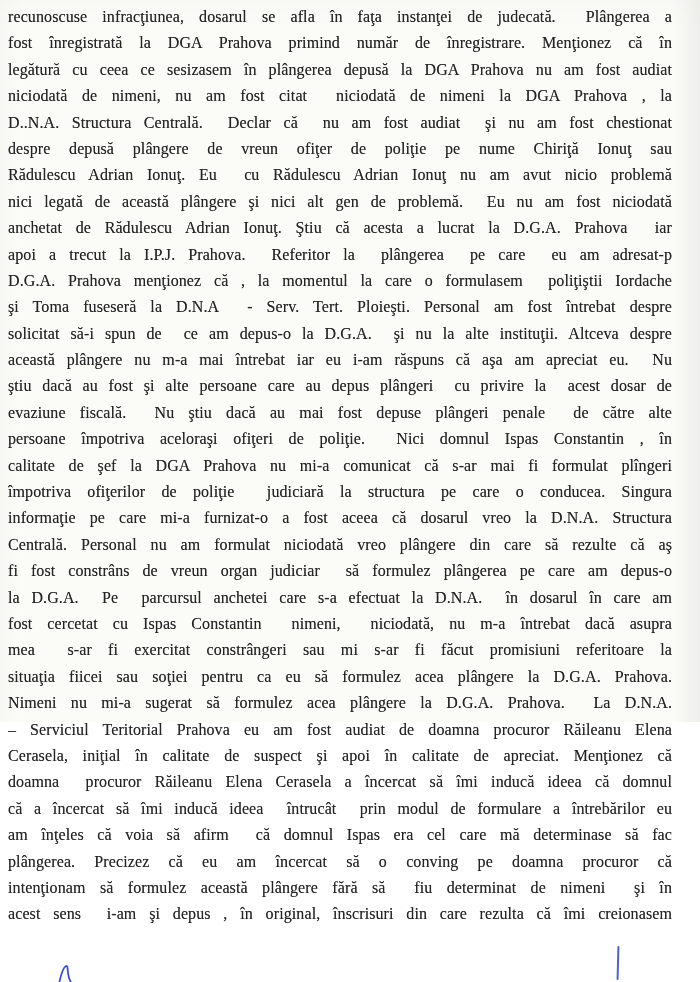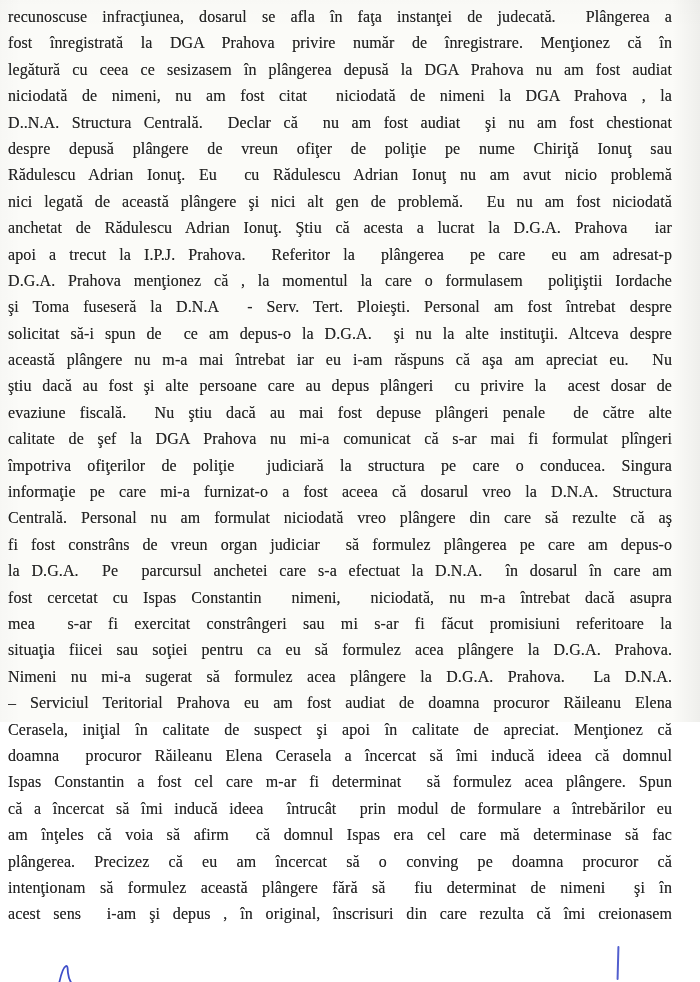--- a/index.html
+++ b/index.html
@@ -61,49 +61,49 @@
     height: 24px;
   }
 </style>
 </head>
 <body>
 
 <div class="scan-page" style="--paper: #fbfbf8; --ink: #242424;">
 
   <div class="doc-text">
       <div class="line">recunoscuse infracţiunea, dosarul se afla în faţa instanţei de judecată.&nbsp; Plângerea a</div>
-      <div class="line">fost înregistrată la DGA Prahova privire număr de înregistrare. Menţionez că în</div>
+      <div class="line">fost înregistrată la DGA Prahova primind număr de înregistrare. Menţionez că în</div>
       <div class="line">legătură cu ceea ce sesizasem în plângerea depusă la DGA Prahova nu am fost audiat</div>
       <div class="line">niciodată de nimeni, nu am fost citat&nbsp; niciodată de nimeni la DGA Prahova , la</div>
       <div class="line">D..N.A. Structura Centrală.&nbsp; Declar că&nbsp; nu am fost audiat&nbsp; şi nu am fost chestionat</div>
       <div class="line">despre depusă plângere de vreun ofiţer de poliţie pe nume Chiriţă Ionuţ sau</div>
       <div class="line">Rădulescu Adrian Ionuţ. Eu&nbsp; cu Rădulescu Adrian Ionuţ nu am avut nicio problemă</div>
       <div class="line">nici legată de această plângere şi nici alt gen de problemă.&nbsp; Eu nu am fost niciodată</div>
       <div class="line">anchetat de Rădulescu Adrian Ionuţ. Ştiu că acesta a lucrat la D.G.A. Prahova&nbsp; iar</div>
       <div class="line">apoi a trecut la I.P.J. Prahova.&nbsp; Referitor la&nbsp; plângerea&nbsp; pe care&nbsp; eu am adresat-p</div>
       <div class="line">D.G.A. Prahova menţionez că , la momentul la care o formulasem&nbsp; poliţiştii Iordache</div>
       <div class="line">şi Toma fuseseră la D.N.A&nbsp; - Serv. Tert. Ploieşti. Personal am fost întrebat despre</div>
       <div class="line">solicitat să-i spun de&nbsp; ce am depus-o la D.G.A.&nbsp; şi nu la alte instituţii. Altceva despre</div>
       <div class="line">această plângere nu m-a mai întrebat iar eu i-am răspuns că aşa am apreciat eu.&nbsp; Nu</div>
       <div class="line">ştiu dacă au fost şi alte persoane care au depus plângeri&nbsp; cu privire la&nbsp; acest dosar de</div>
       <div class="line">evaziune fiscală.&nbsp; Nu ştiu dacă au mai fost depuse plângeri penale&nbsp; de către alte</div>
+      <div class="line">persoane împotriva aceloraşi ofiţeri de poliţie.&nbsp; Nici domnul Ispas Constantin , în</div>
       <div class="line">calitate de şef la DGA Prahova nu mi-a comunicat că s-ar mai fi formulat plîngeri</div>
       <div class="line">împotriva ofiţerilor de poliţie&nbsp; judiciară la structura pe care o conducea. Singura</div>
       <div class="line">informaţie pe care mi-a furnizat-o a fost aceea că dosarul vreo la D.N.A. Structura</div>
       <div class="line">Centrală. Personal nu am formulat niciodată vreo plângere din care să rezulte că aş</div>
       <div class="line">fi fost constrâns de vreun organ judiciar&nbsp; să formulez plângerea pe care am depus-o</div>
       <div class="line">la D.G.A.&nbsp; Pe&nbsp; parcursul anchetei care s-a efectuat la D.N.A.&nbsp; în dosarul în care am</div>
       <div class="line">fost cercetat cu Ispas Constantin&nbsp; nimeni,&nbsp; niciodată, nu m-a întrebat dacă asupra</div>
       <div class="line">mea&nbsp; s-ar fi exercitat constrângeri sau mi s-ar fi făcut promisiuni referitoare la</div>
       <div class="line">situaţia fiicei sau soţiei pentru ca eu să formulez acea plângere la D.G.A. Prahova.</div>
       <div class="line">Nimeni nu mi-a sugerat să formulez acea plângere la D.G.A. Prahova.&nbsp; La D.N.A.</div>
       <div class="line">– Serviciul Teritorial Prahova eu am fost audiat de doamna procuror Răileanu Elena</div>
       <div class="line">Cerasela, iniţial în calitate de suspect şi apoi în calitate de apreciat. Menţionez că</div>
       <div class="line">doamna&nbsp; procuror Răileanu Elena Cerasela a încercat să îmi inducă ideea că domnul</div>
-      <div class="line">Ispas Constantin a fost cel care m-ar fi determinat&nbsp; să formulez acea plângere. Spun</div>
       <div class="line">că a încercat să îmi inducă ideea&nbsp; întrucât&nbsp; prin modul de formulare a întrebărilor eu</div>
       <div class="line">am înţeles că voia să afirm&nbsp; că domnul Ispas era cel care mă determinase să fac</div>
       <div class="line">plângerea. Precizez că eu am încercat să o conving pe doamna procuror că</div>
       <div class="line">intenţionam să formulez această plângere fără să&nbsp; fiu determinat de nimeni&nbsp; şi în</div>
       <div class="line">acest sens&nbsp; i-am şi depus , în original, înscrisuri din care rezulta că îmi creionasem</div>
     </div>
 
   <div class="pen-vertical" style="background: rgb(63, 78, 201);"></div>
 
   <svg class="pen-caret" viewBox="0 0 22 24" fill="none">

